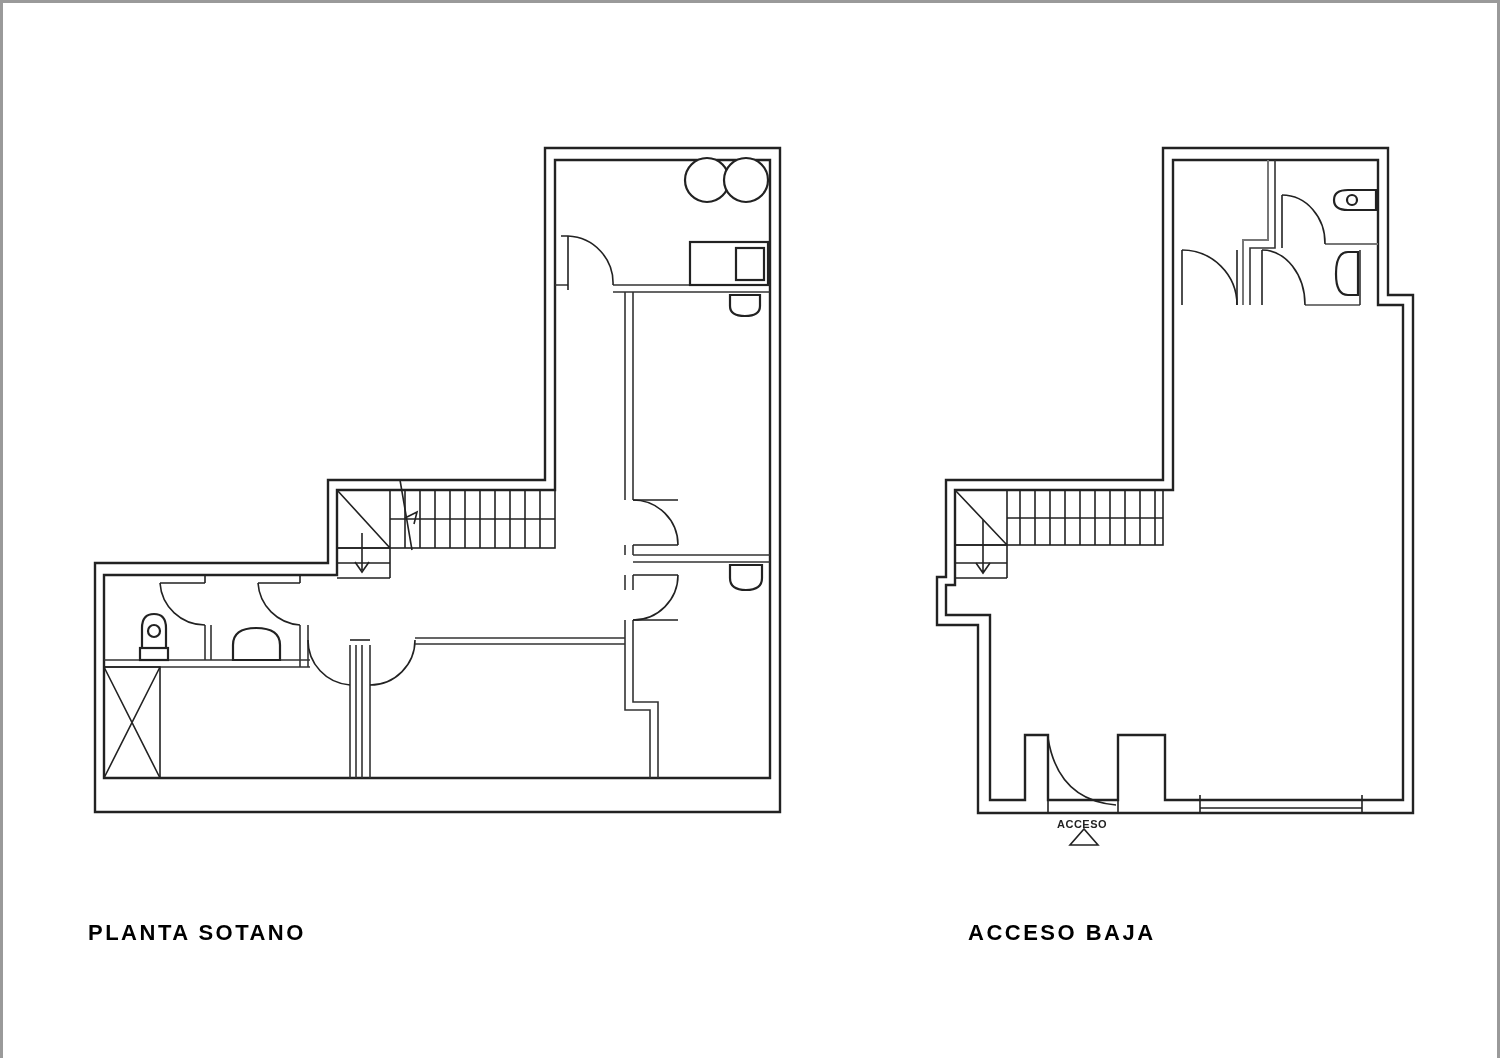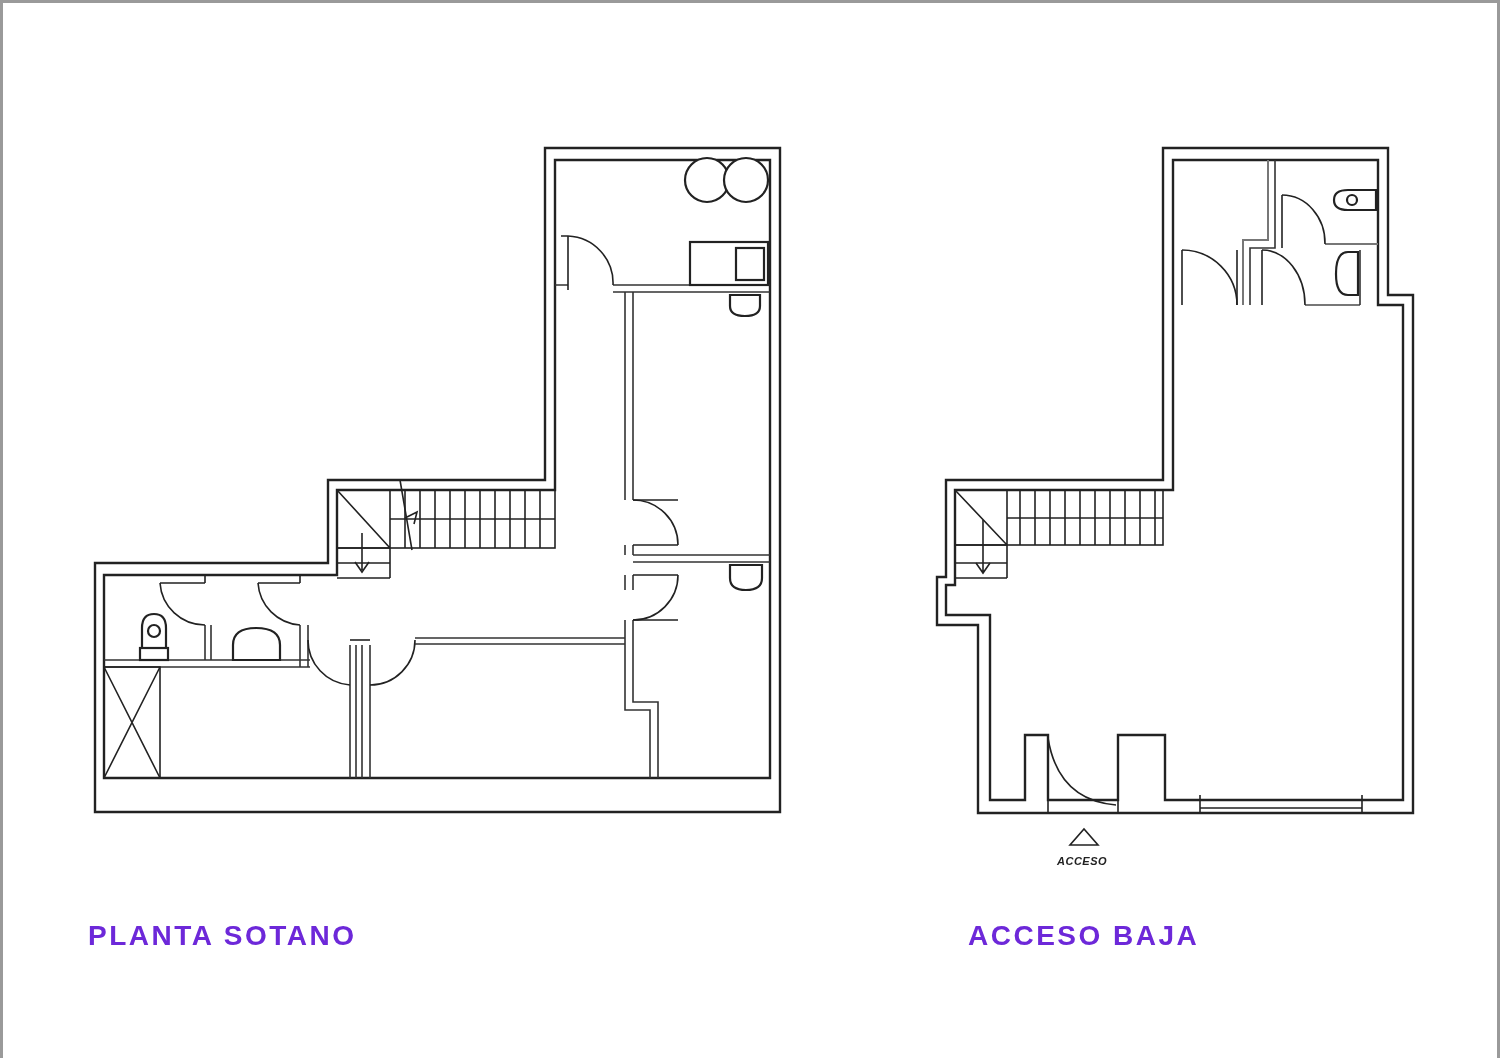--- a/index.html
+++ b/index.html
@@ -6,21 +6,21 @@
     body { width: 1500px; height: 1058px; position: relative; overflow: hidden; font-family: "Liberation Sans", sans-serif; }
     .sheet { position: absolute; left: 0; top: 0; width: 1500px; height: 1058px; box-sizing: border-box;
              border-top: 3px solid #9a9a9a; border-left: 3px solid #9a9a9a; border-right: 3px solid #9a9a9a; }
     svg.plan { position: absolute; left: 0; top: 0; }
     .w  { fill: none; stroke: #222; stroke-width: 2.4; }
     .wt { fill: none; stroke: #333; stroke-width: 1.6; }
     .g  { fill: none; stroke: #777; stroke-width: 2; }
     .th { fill: none; stroke: #222; stroke-width: 1.6; }
     .arc { fill: none; stroke: #222; stroke-width: 1.6; }
     .fix { fill: #fff; stroke: #222; stroke-width: 2.2; }
-    .label { position: absolute; font-family: "Liberation Sans", sans-serif; font-size: 28px; letter-spacing: 2.5px; color: #6d28d9; font-weight: bold; }
+    .label { position: absolute; font-family: "Liberation Sans", sans-serif; font-size: 22px; letter-spacing: 2.5px; color: #000000; font-weight: bold; }
     .small { position: absolute; font-family: "Liberation Sans", sans-serif; font-size: 11px; font-weight: bold; color: #222; letter-spacing: 0.5px; }
   </style>
 </head>
 <body>
 
 <div class="sheet"></div>
 
 <svg class="plan" width="1500" height="1058" viewBox="0 0 1500 1058">
 
   <g>
@@ -125,13 +125,13 @@
     <path class="arc" d="M1048 738 Q1058 800 1116 805"></path>
 
     <path class="th" d="M1200 795 L1200 813 M1362 795 L1362 813 M1200 808 L1362 808"></path>
 
     <path class="th" d="M1070 845 L1098 845 L1084 829 Z"></path>
   </g>
 </svg>
 
 <div class="label" style="left:88px; top:920px;">PLANTA  SOTANO</div>
 <div class="label" style="left:968px; top:920px;">ACCESO  BAJA</div>
-<div class="small" style="left:1057px; top:855px;font-style:italic;">ACCESO</div>
+<div class="small" style="left:1057px; top:818px;">ACCESO</div>
 
 </body></html>

